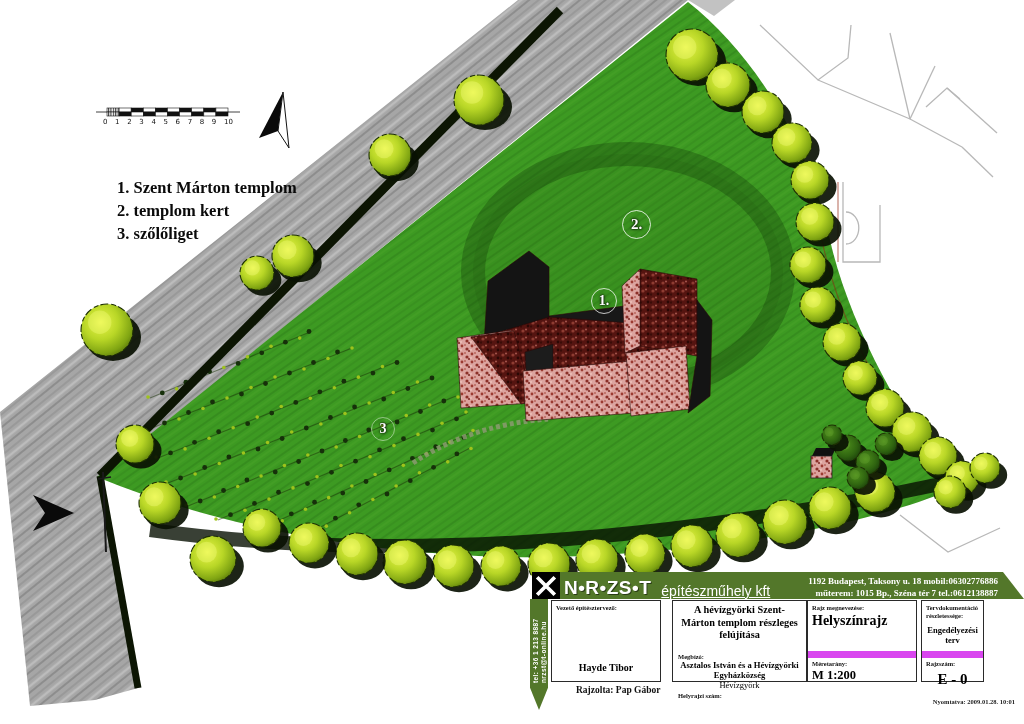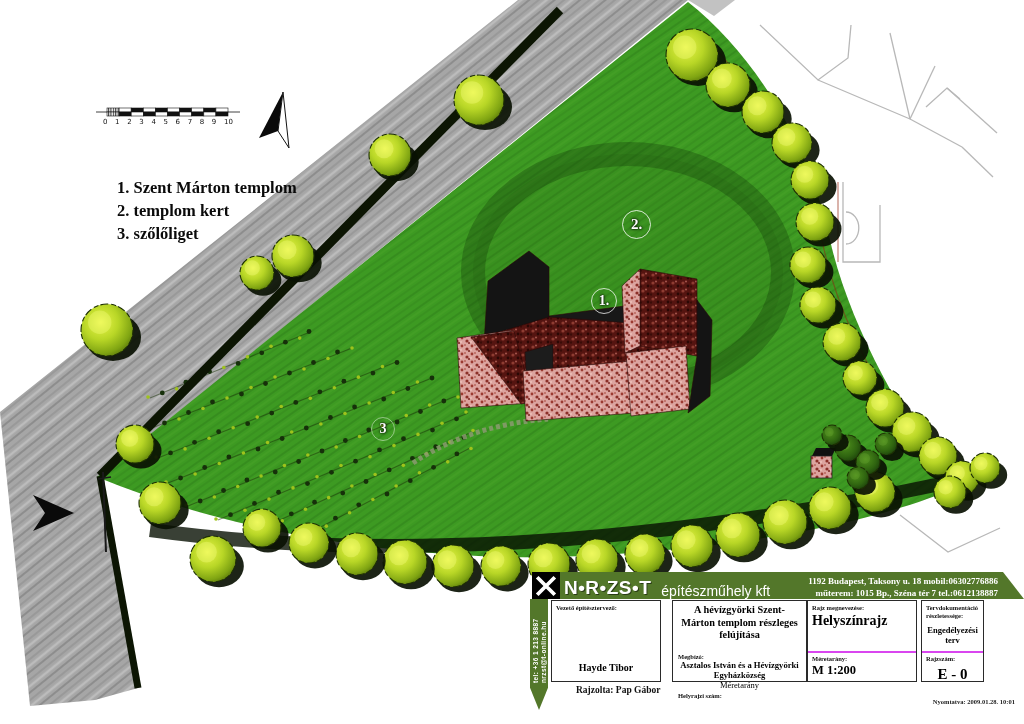--- a/index.html
+++ b/index.html
@@ -20,41 +20,41 @@
   .pl-2{left:622px;top:210px;width:29px;height:29px;border:1.5px solid rgba(255,255,255,.8);font-size:15px;}
   .pl-3{left:371px;top:417px;width:24px;height:24px;border:1.5px solid rgba(255,255,255,.45);font-size:14px;}
 
   
   .tb-band{position:absolute;left:532px;top:572px;width:492px;height:27px;background:#53772a;
     clip-path:polygon(0 0,calc(100% - 21px) 0,100% 100%,0 100%);
     display:flex;align-items:flex-end;color:#fff;}
   .tb-logo-sq{width:28px;height:27px;background:#000;flex:none;display:flex;align-items:center;justify-content:center;}
   .tb-logo-text{font:bold 19px "Liberation Sans",sans-serif;letter-spacing:.5px;margin-left:4px;
     text-shadow:1px 1px 0 rgba(0,0,0,.5);white-space:nowrap;}
-  .tb-company{font:14px "Liberation Sans",sans-serif;margin-left:10px;white-space:nowrap;}
+  .tb-company{font:14px "Liberation Sans",sans-serif;margin-left:10px;white-space:nowrap;text-decoration:underline;}
   .tb-address{margin-left:auto;padding-right:26px;text-align:right;
     font:bold 9px "Liberation Serif",serif;line-height:12px;white-space:nowrap;}
   .tb-strip{position:absolute;left:530px;top:599px;width:18px;height:111px;background:#53772a;
     clip-path:polygon(0 0,100% 0,100% 80%,50% 100%,0 80%);}
   .tb-strip-inner{position:absolute;left:0;top:4px;width:18px;height:80px;display:flex;justify-content:center;gap:1px;}
   .tb-strip-inner span{writing-mode:vertical-rl;transform:rotate(180deg);
     font:bold 6.5px "Liberation Sans",sans-serif;color:#fff;letter-spacing:.4px;white-space:nowrap;}
   .tb-box{position:absolute;background:#fff;border:1px solid #2a2a2a;}
   .tb-label{font:bold 6.5px "Liberation Serif",serif;color:#111;line-height:7.5px;}
   .bx1{left:551px;top:600px;width:110px;height:82px;padding:3px 4px;}
   .bx1 .name{position:absolute;bottom:8px;left:0;width:100%;text-align:center;
     font:bold 10px "Liberation Serif",serif;}
   .bx2{left:672px;top:600px;width:135px;height:82px;padding:3px 5px;}
   .bx2 .proj{text-align:center;font:bold 10.3px "Liberation Serif",serif;line-height:12.5px;margin-bottom:11px;}
   .bx2 .client{text-align:center;font:bold 8.6px "Liberation Serif",serif;line-height:10px;}
   .bx2 .city{text-align:center;font:8.5px "Liberation Serif",serif;line-height:10px;}
   .bx3{left:807px;top:600px;width:110px;height:82px;}
   .bx4{left:921px;top:600px;width:63px;height:82px;}
   .tb-row-a{position:absolute;left:0;top:0;width:100%;height:50px;padding:3px 4px;}
-  .tb-row-b{position:absolute;left:0;top:50px;width:100%;height:32px;border-top:2px solid #d946ef;padding:2px 4px;}
+  .tb-row-b{position:absolute;left:0;top:50px;width:100%;height:32px;border-top:7px solid #d946ef;padding:2px 4px;}
   .val-big{font:bold 14px "Liberation Serif",serif;margin-top:1px;}
   .val-med{font:bold 12.5px "Liberation Serif",serif;}
   .val-center{text-align:center;font:bold 8.5px "Liberation Serif",serif;line-height:9.5px;margin-top:7px;}
   .val-num{text-align:center;font:bold 15px "Liberation Serif",serif;margin-top:3px;}
   .tb-drawn{position:absolute;left:552px;top:685px;font:bold 9.5px "Liberation Serif",serif;color:#111;margin-left:24px;}
   .tb-printed{position:absolute;left:825px;top:698px;width:190px;text-align:right;
     font:bold 6.5px "Liberation Serif",serif;color:#222;}
 </style>
 </head>
 <body>
@@ -624,21 +624,21 @@
 
   <div class="tb-box bx1">
     <div class="tb-label">Vezető építésztervező:</div>
     <div class="name">Hayde Tibor</div>
   </div>
 
   <div class="tb-box bx2">
     <div class="proj">A hévízgyörki Szent-Márton templom részleges felújítása</div>
     <div class="tb-label">Megbízó:</div>
     <div class="client">Asztalos István és a Hévízgyörki Egyházközség</div>
-    <div class="city">Méretarány</div>
+    <div class="city">Hévízgyörk</div>
     <div class="tb-label" style="margin-top:2px">Helyrajzi szám:</div>
   </div>
 
   <div class="tb-box bx3">
     <div class="tb-row-a">
       <div class="tb-label">Rajz megnevezése:</div>
       <div class="val-big">Helyszínrajz</div>
     </div>
     <div class="tb-row-b">
       <div class="tb-label">Méretarány:</div>

